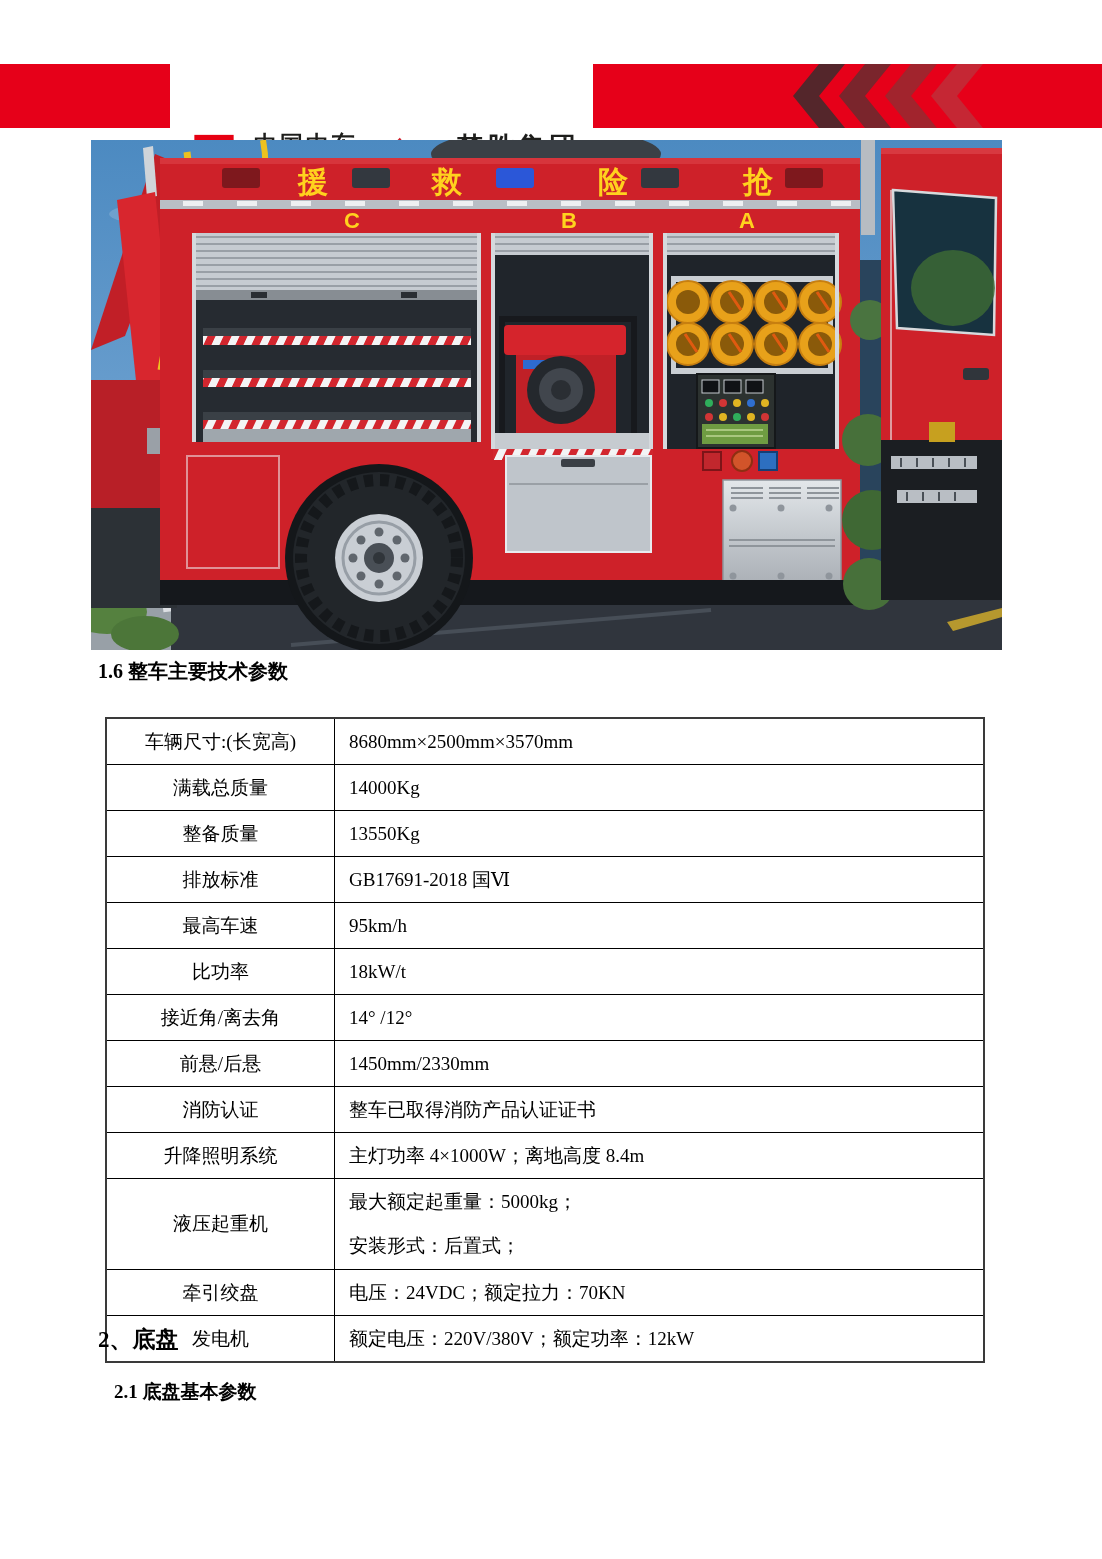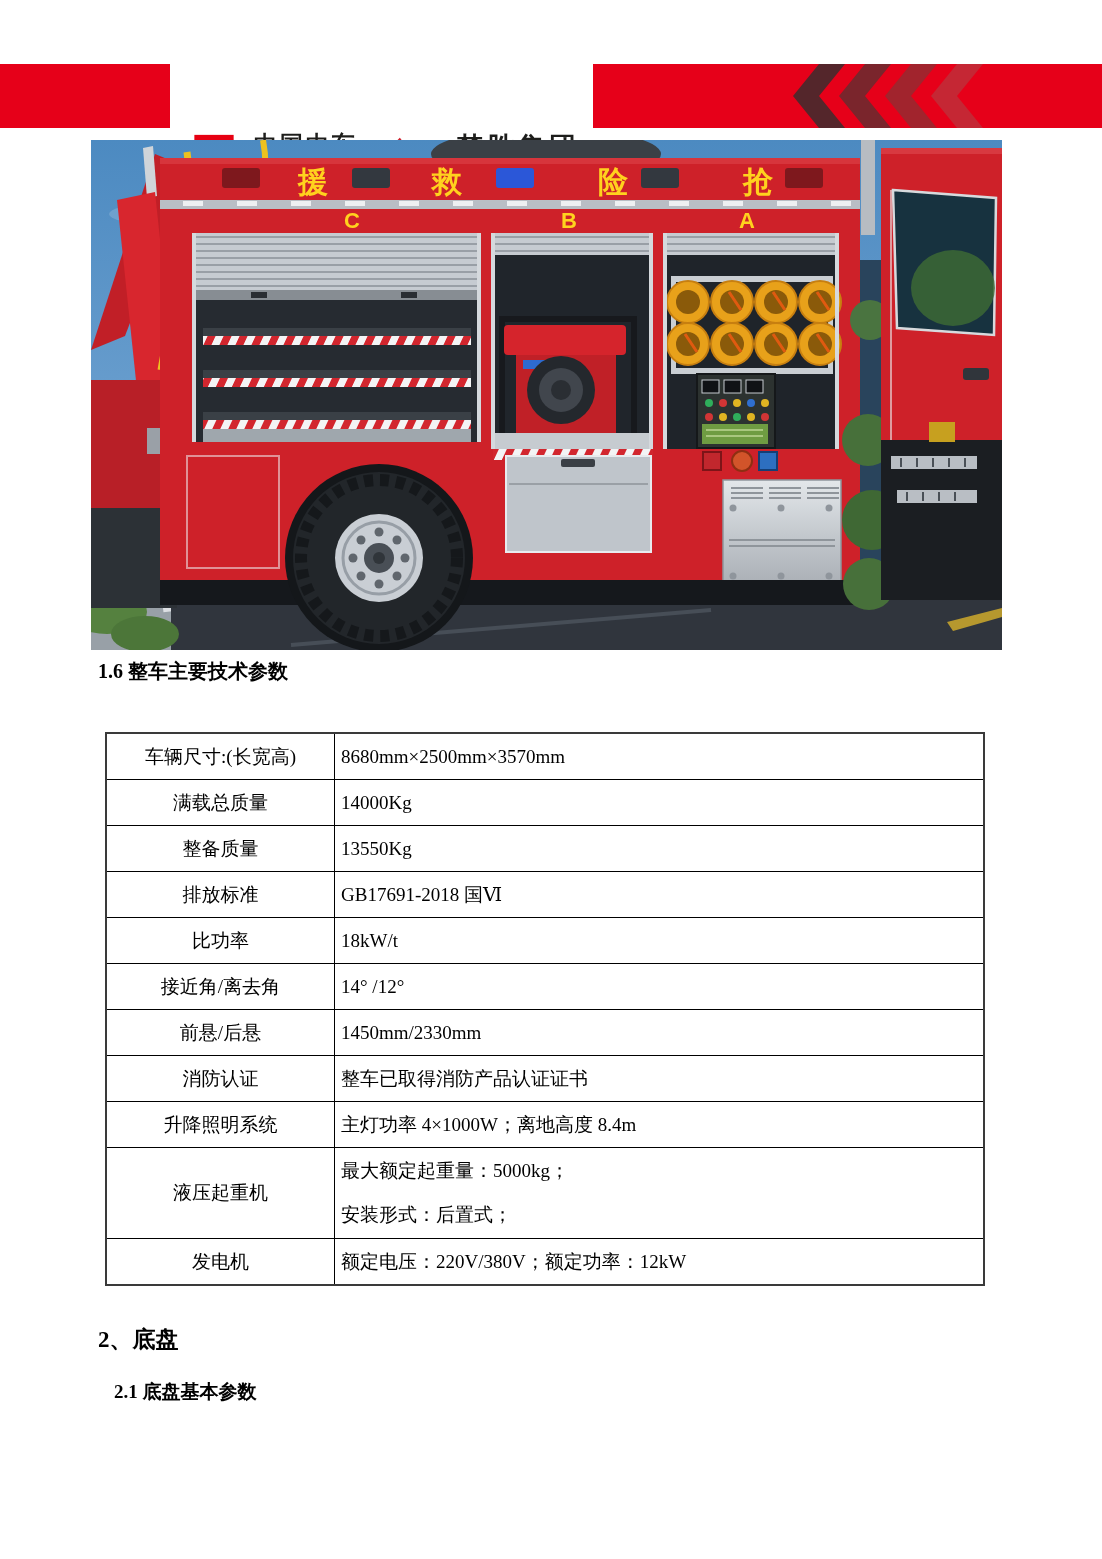--- a/index.html
+++ b/index.html
@@ -21,25 +21,25 @@
   .logo-cs-en{font-family:"Liberation Sans",sans-serif;font-weight:bold;font-size:11.5px;letter-spacing:1.6px;color:#1d1d1b;margin-top:6px;}
   
   .photo{position:absolute;left:91px;top:140px;width:911px;height:510px;}
   
   .h16{position:absolute;left:98px;top:658px;font-size:20px;font-weight:bold;}
   .h2x{position:absolute;left:98px;top:1324px;font-size:23px;font-weight:bold;}
   .h21{position:absolute;left:98px;top:1379px;font-size:19px;font-weight:bold;margin-left:16px;}
   .pageno{position:absolute;left:0;top:1423px;width:1102px;text-align:center;
           font-size:14.5px;font-weight:bold;font-family:"Liberation Sans",sans-serif;}
   
-  table.spec{position:absolute;left:105px;top:732px;width:880px;border-collapse:collapse;
+  table.spec{position:absolute;left:105px;top:717px;width:880px;border-collapse:collapse;
              border:2px solid #3a3a3a;table-layout:fixed;}
   table.spec td{border:1px solid #000;font-size:19px;height:43px;vertical-align:middle;}
   td.lbl{width:225px;text-align:center;}
-  td.val{padding-left:6px;}
+  td.val{padding-left:14px;}
   td.val .vline{line-height:44px;height:44px;}
 </style>
 </head>
 <body>
 
 <div class="page">
 
   <div class="header">
     <div class="band band-left"></div>
     <div class="band band-right">
@@ -397,20 +397,24 @@
       </tr>
       <tr>
         <td class="lbl">整备质量</td>
         <td class="val">13550Kg</td>
       </tr>
       <tr>
         <td class="lbl">排放标准</td>
         <td class="val">GB17691-2018 国Ⅵ</td>
       </tr>
       <tr>
+        <td class="lbl">最高车速</td>
+        <td class="val">95km/h</td>
+      </tr>
+      <tr>
         <td class="lbl">比功率</td>
         <td class="val">18kW/t</td>
       </tr>
       <tr>
         <td class="lbl">接近角/离去角</td>
         <td class="val">14° /12°</td>
       </tr>
       <tr>
         <td class="lbl">前悬/后悬</td>
         <td class="val">1450mm/2330mm</td>
@@ -424,20 +428,24 @@
         <td class="val">主灯功率 4×1000W；离地高度 8.4m</td>
       </tr>
       <tr>
         <td class="lbl">液压起重机</td>
         <td class="val">
           <div class="vline">最大额定起重量：5000kg；</div>
           <div class="vline">安装形式：后置式；</div>
         </td>
       </tr>
       <tr>
+        <td class="lbl">牵引绞盘</td>
+        <td class="val">电压：24VDC；额定拉力：70KN</td>
+      </tr>
+      <tr>
         <td class="lbl">发电机</td>
         <td class="val">额定电压：220V/380V；额定功率：12kW</td>
       </tr>
     </tbody>
   </table>
 
   <div class="h2x">2、底盘</div>
   <div class="h21">2.1 底盘基本参数</div>
 
 </div>

